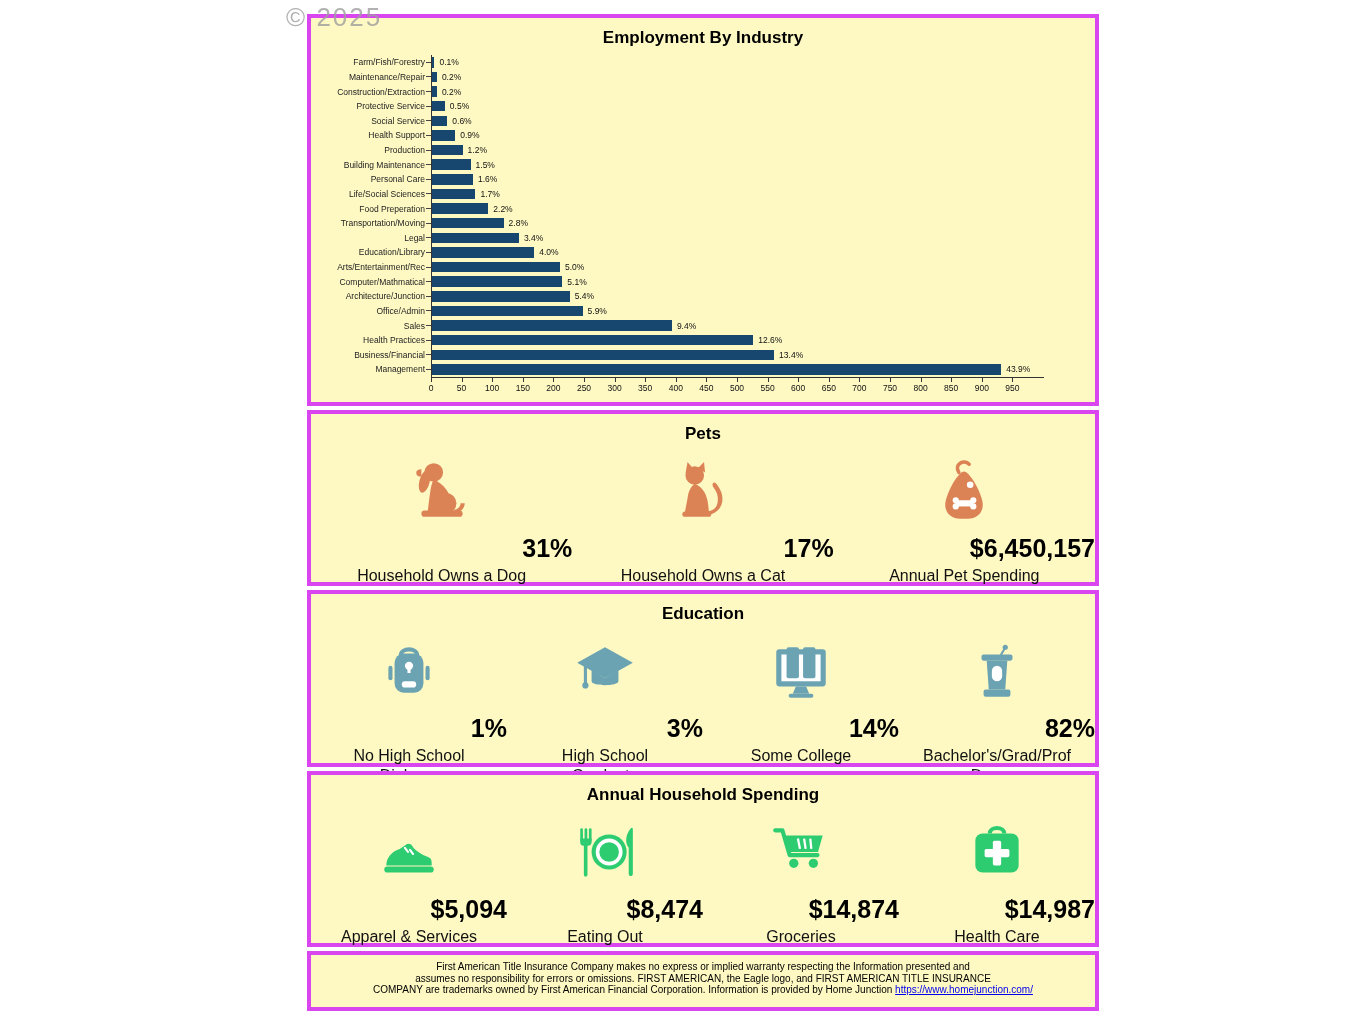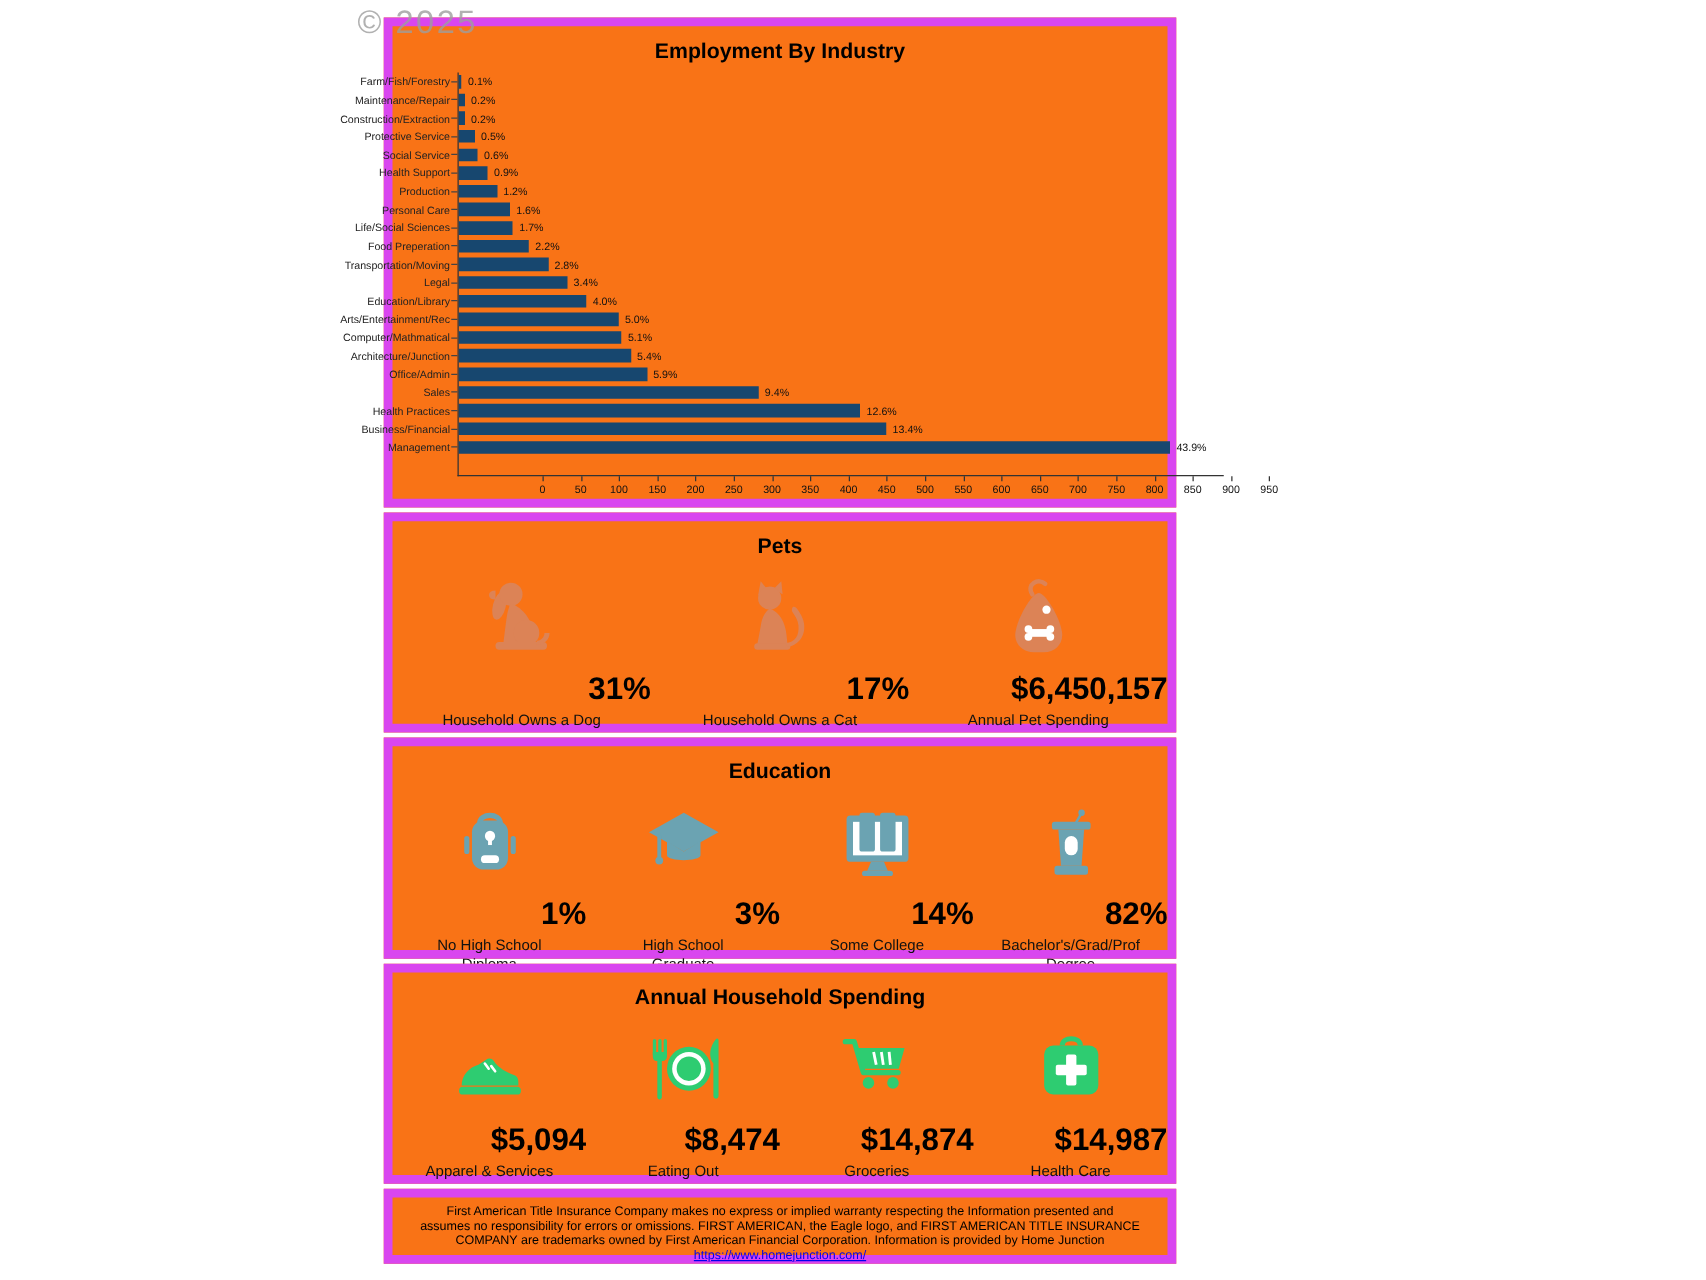--- a/index.html
+++ b/index.html
@@ -6,30 +6,30 @@
   body{
     width:1365px;height:1024px;background:#ffffff;position:relative;
     font-family:"Liberation Sans",sans-serif;color:#111;overflow:hidden;
   }
   .watermark{
     position:absolute;left:286px;top:2px;font-size:26px;letter-spacing:2px;
     color:#9e9e9e;opacity:.8;z-index:5;font-weight:400;
   }
   .content{position:absolute;left:307px;top:14px;width:746px;}
   .panel{
-    box-sizing:border-box;width:634px;border:7px solid #d946ef;background:#f97316;
+    box-sizing:border-box;width:792px;border:4px solid #d946ef;background:#fef9c3;
     margin-bottom:4px;position:relative;
   }
   .panel-title{
     font-size:17px;font-weight:bold;text-align:center;margin:10px 0 0 0;color:#000;
   }
   
   .chart-panel{height:392px;}
   .plot{
-    position:relative;margin:7px 0 0 52px;width:612px;height:322px;
+    position:relative;margin:7px 0 0 120px;width:612px;height:322px;
     border-left:1px solid #333;border-bottom:1px solid #333;
   }
   .crow{position:relative;height:14.63px;display:flex;align-items:center;}
   .crow .cat-label{
     position:absolute;right:calc(100% + 7px);width:160px;text-align:right;
     font-size:8.5px;color:#222;white-space:nowrap;
   }
   .crow .ytick{position:absolute;left:-6px;width:5px;height:1px;background:#444;}
   .crow .bar{height:10.5px;}
   .crow .val-label{font-size:8.5px;margin-left:5px;color:#111;white-space:nowrap;}
@@ -40,21 +40,21 @@
   }
   
   .stat-panel{height:176px;}
   .stat-panel.edu{height:177px;}
   .stats{display:flex;justify-content:space-around;margin-top:8px;}
   .stat{text-align:center;flex:1;}
   .stat .icon{height:74px;display:flex;align-items:flex-end;justify-content:center;}
   .stat .icon svg{width:66px;height:68px;display:block;}
   .stat-value{font-size:25px;font-weight:bold;margin-top:8px;color:#000;text-align:right;}
   .stat-label{
-    font-size:12px;margin:3px auto 0;color:#111;line-height:1.25;
+    font-size:16px;margin:3px auto 0;color:#111;line-height:1.25;
     white-space:pre-line;max-width:190px;
   }
   
   .footer-panel{height:60px;}
   .footer-text{
     margin:6px 10px 0;font-size:10px;line-height:11.5px;text-align:center;color:#000;
   }
   .footer-text a{color:#0000ee;text-decoration:underline;}
 </style>
 </head>
@@ -101,20 +101,26 @@
           <span class="cat-label">Health Support</span>
           <span class="ytick"></span>
           <div class="bar" style="width: 3.8%; background: rgb(23, 71, 111);"></div>
           <span class="val-label">0.9%</span>
         </div>
         <div class="crow">
           <span class="cat-label">Production</span>
           <span class="ytick"></span>
           <div class="bar" style="width: 5%; background: rgb(23, 71, 111);"></div>
           <span class="val-label">1.2%</span>
+        </div>
+        <div class="crow">
+          <span class="cat-label">Building Maintenance</span>
+          <span class="ytick"></span>
+          <div class="bar" style="width: 6.3%; background: rgb(23, 71, 111);"></div>
+          <span class="val-label">1.5%</span>
         </div>
         <div class="crow">
           <span class="cat-label">Personal Care</span>
           <span class="ytick"></span>
           <div class="bar" style="width: 6.7%; background: rgb(23, 71, 111);"></div>
           <span class="val-label">1.6%</span>
         </div>
         <div class="crow">
           <span class="cat-label">Life/Social Sciences</span>
           <span class="ytick"></span>

